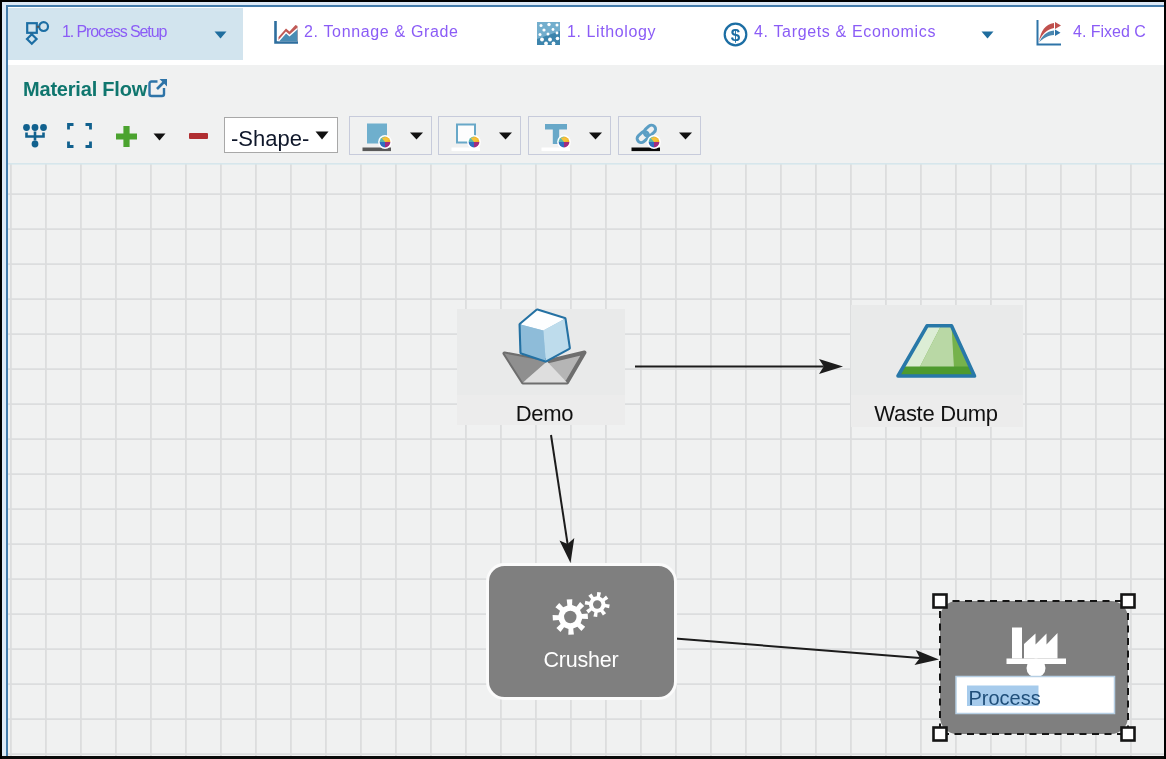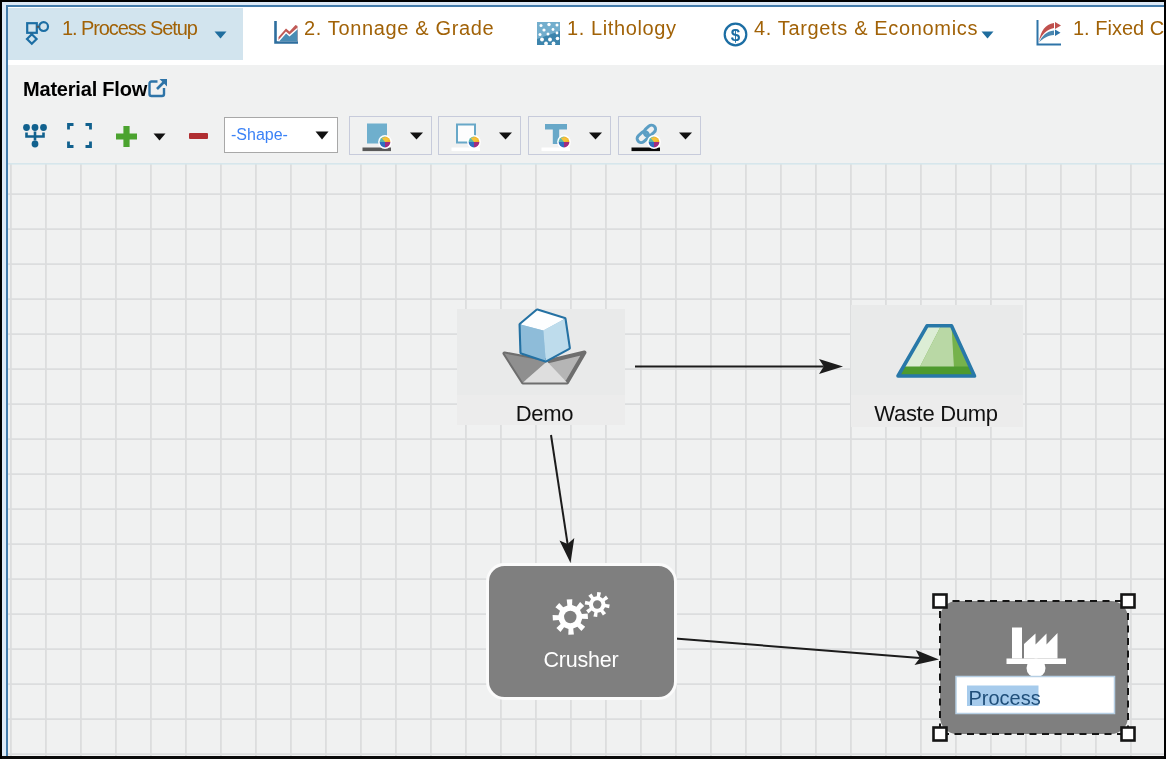--- a/index.html
+++ b/index.html
@@ -1,16 +1,16 @@
 <!DOCTYPE html>
 <html><head><meta charset="utf-8"><style>
 *{margin:0;padding:0;box-sizing:border-box}
 body{width:1166px;height:759px;position:relative;background:#fff;font-family:"Liberation Sans",sans-serif;overflow:hidden}
 .abs{position:absolute}
-.tabtext{position:absolute;top:17px;font-size:20px;color:#a16207;white-space:nowrap}
+.tabtext{position:absolute;top:23px;font-size:16px;color:#8b5cf6;white-space:nowrap}
 </style></head><body>
 
 <div class="abs" style="left:0;top:0;width:1166px;height:2px;background:#000"></div>
 <div class="abs" style="left:0;top:756px;width:1166px;height:3px;background:#0a0a0a"></div>
 <div class="abs" style="left:0;top:0;width:2px;height:759px;background:#000"></div>
 <div class="abs" style="left:1164px;top:0;width:2px;height:759px;background:#000"></div>
 <div class="abs" style="left:2px;top:2px;width:1162px;height:3px;background:#dce9f6"></div>
 <div class="abs" style="left:2px;top:5px;width:1162px;height:1.5px;background:#447cab"></div>
 <div class="abs" style="left:2px;top:5px;width:4px;height:751px;background:#dce9f6"></div>
 <div class="abs" style="left:6px;top:6px;width:2px;height:750px;background:#447cab"></div>
@@ -69,23 +69,23 @@
     <path d="M0.5 0.5 H12.5 L6.5 7.5 Z" fill="#1f6d9e"></path>
   </svg>
 
 <svg class="abs" style="left:1036px;top:20px" width="26" height="26" viewBox="0 0 26 26">
  <path d="M1.5 0 V24.5 H25" fill="none" stroke="#2e74a8" stroke-width="2"></path>
  <path d="M3 21 C5 11 9 4.5 18 3 L18 8 C10.5 9.5 6.5 14 3 21 Z" fill="#c0504d"></path>
  <polygon points="19,2 25,5.5 19,9" fill="#c0504d"></polygon>
  <path d="M3 22.5 C6.5 15.5 10 11.5 18 10.5 L18 15 C11.5 15.5 7 18.5 3 22.5 Z" fill="#4a87b0"></path>
  <polygon points="19,9.5 24.5,12.8 19,16" fill="#2e74a8"></polygon>
 </svg>
-<div class="tabtext" style="left:1073px">1. Fixed C</div>
-
-<div class="abs" style="left:23px;top:78px;font-size:20px;font-weight:bold;color:#000000;letter-spacing:-0.2px">Material Flow</div>
+<div class="tabtext" style="left:1073px">4. Fixed C</div>
+
+<div class="abs" style="left:23px;top:78px;font-size:20px;font-weight:bold;color:#0f766e;letter-spacing:-0.2px">Material Flow</div>
 <svg class="abs" style="left:147px;top:77px" width="22" height="22" viewBox="0 0 22 22">
  <path d="M10.5 4.5 H4.5 C3.4 4.5 2.5 5.4 2.5 6.5 V17 C2.5 18.1 3.4 19 4.5 19 H15 C16.1 19 17 18.1 17 17 V11" fill="none" stroke="#2e74a8" stroke-width="2.4"></path>
  <polygon points="12.5,2 20,2 20,9.5" fill="#2e74a8"></polygon>
  <line x1="10" y1="12" x2="17" y2="5" stroke="#2e74a8" stroke-width="2.6"></line>
 </svg>
 
 <svg class="abs" style="left:21px;top:121px" width="28" height="28" viewBox="0 0 28 28">
  <g fill="#11618e">
       <circle cx="5.5" cy="6.5" r="3.4"></circle>
       <circle cx="14" cy="6.5" r="3.4"></circle>
@@ -105,21 +105,21 @@
 </svg>
 <svg class="abs" style="left:116px;top:126px" width="21" height="21" viewBox="0 0 21 21">
  <path d="M7.4 0 H13.6 V7.4 H21 V13.6 H13.6 V21 H7.4 V13.6 H0 V7.4 H7.4 Z" fill="#4ba32f"></path>
 </svg>
 <svg class="abs" style="left:153px;top:133px" width="13" height="8" viewBox="0 0 13 8">
     <path d="M0.5 0.5 H12.5 L6.5 7.5 Z" fill="#111"></path>
   </svg>
 <div class="abs" style="left:189px;top:133px;width:19px;height:6px;background:#b02e31;border-radius:1px"></div>
 
 <div class="abs" style="left:224px;top:117px;width:114px;height:36px;background:#fff;border:1px solid #a8a8a8"></div>
-<div class="abs" style="left:231px;top:126px;font-size:16px;color:#3b82f6">-Shape-</div>
+<div class="abs" style="left:231px;top:126px;font-size:22px;color:#0f172a">-Shape-</div>
 <svg class="abs" style="left:315px;top:131px" width="14" height="9" viewBox="0 0 14 9">
     <path d="M0.5 0.5 H13.5 L7 8.5 Z" fill="#111"></path>
   </svg>
 
 <div class="abs" style="left:349px;top:116px;width:83px;height:39px;border:1px solid #c7cbdb"></div>
 <div class="abs" style="left:438px;top:116px;width:83px;height:39px;border:1px solid #c7cbdb"></div>
 <div class="abs" style="left:528px;top:116px;width:83px;height:39px;border:1px solid #c7cbdb"></div>
 <div class="abs" style="left:618px;top:116px;width:83px;height:39px;border:1px solid #c7cbdb"></div>
 <svg class="abs" style="left:349px;top:116px" width="83" height="39" viewBox="0 0 83 39">
  <rect x="18" y="7.5" width="20" height="20" fill="#6fafcd"></rect>

